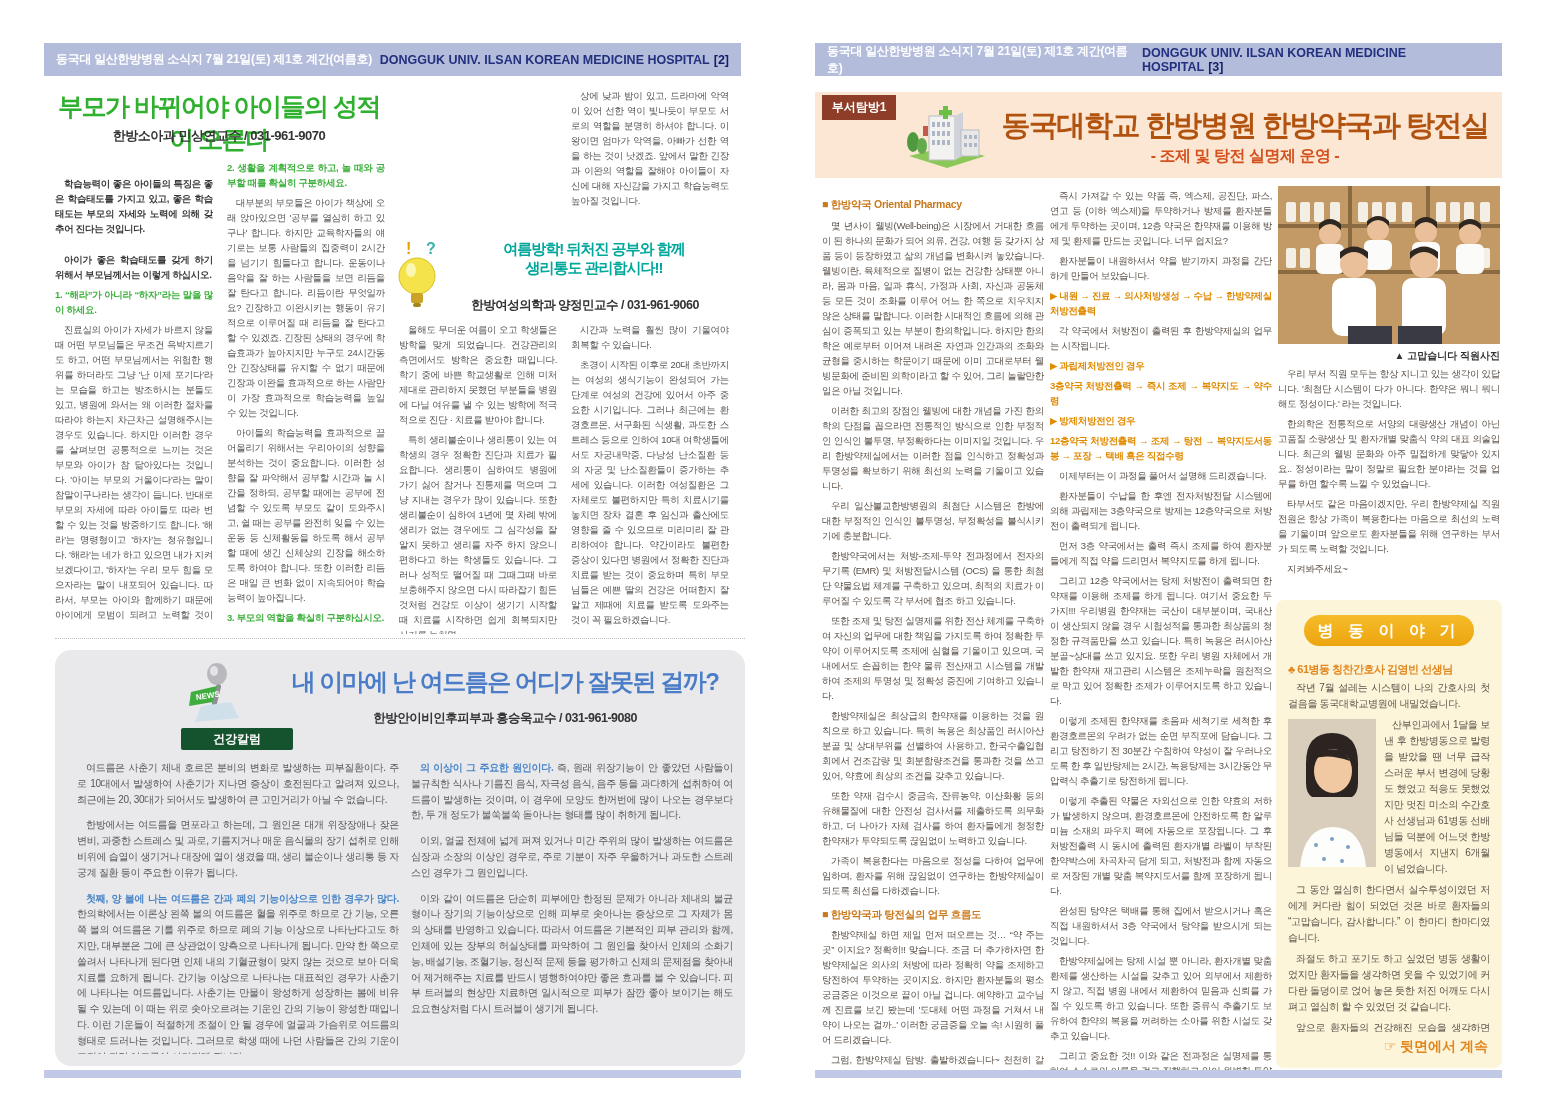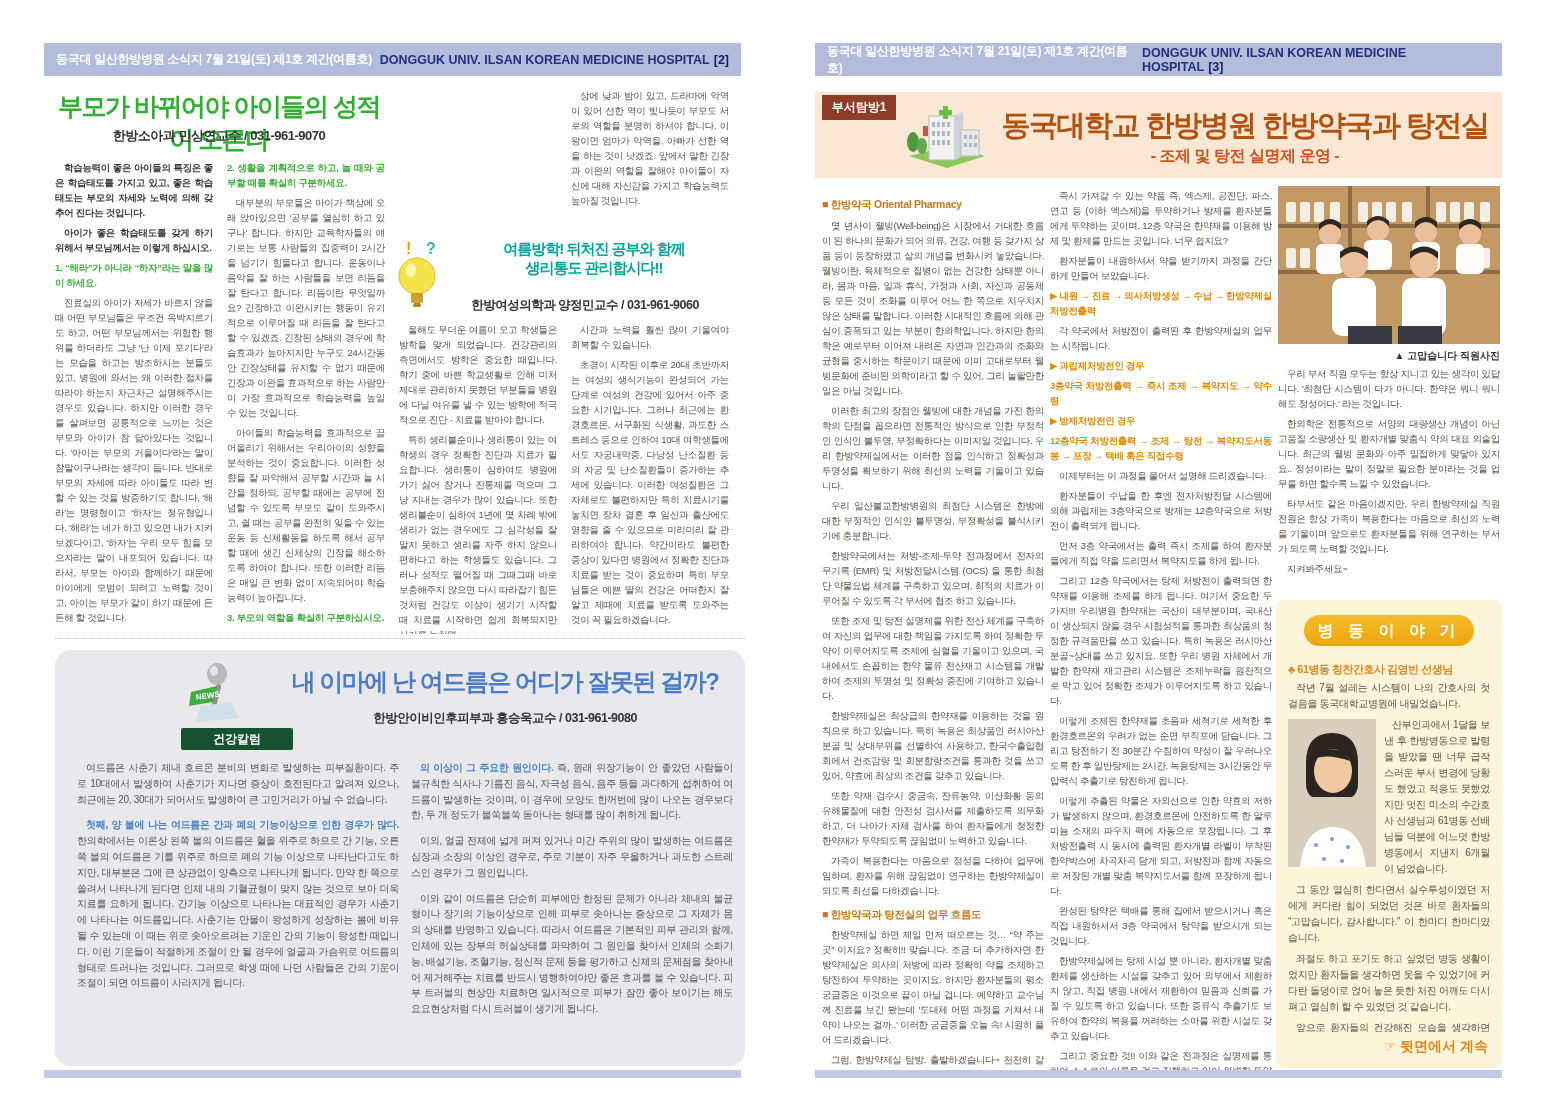--- a/index.html
+++ b/index.html
@@ -12,21 +12,21 @@
   .pagebar .ltxt{color:#fff;font-size:12px;font-weight:bold;letter-spacing:-0.3px;}
   .pagebar .rtxt{color:#22307e;font-size:12.5px;font-weight:bold;}
   .pagebar .pno{color:#141f66;margin-left:4px;}
   .footbar{position:absolute;height:8px;background:#c2c9e6;}
   
   .col{position:absolute;overflow:hidden;font-size:9.5px;line-height:1.58;letter-spacing:-0.3px;
        text-align:justify;color:#555;}
   .col p{margin:0 0 5px;text-indent:9px;}
   .col p.h2g{color:#3cb13c;font-weight:bold;text-indent:0;}
   .col p.h2o{color:#c9791b;font-weight:bold;text-indent:0;font-size:10.5px;margin-top:8px;}
-  .col p.pb{color:#3a3a3a;font-weight:bold;}
+  .col p.pb{color:#3a3a3a;font-weight:bold;margin-top:16px;}
   .col p.flow{color:#e08a00;font-weight:bold;text-indent:0;}
   .col .lead{color:#4a86c8;font-weight:bold;}
   
   .a1-title{color:#2fb02f;font-size:25px;font-weight:bold;text-align:center;letter-spacing:-1.5px;}
   .byline{font-size:13px;font-weight:bold;color:#333;text-align:center;letter-spacing:-0.5px;}
   
   .a2-title{color:#00a79b;font-size:15px;font-weight:bold;text-align:center;letter-spacing:-1px;line-height:1.25;}
   
   .dots{position:absolute;border-top:1.5px dotted #c0c0c0;}
   
@@ -118,20 +118,21 @@
         <polygon points="8,30 34,24 30,40 6,44" fill="#3fae3f"></polygon>
         <text x="13" y="37" font-size="8" font-weight="bold" fill="#fff" transform="rotate(-8 20 36)">NEWS</text>
         <polygon points="18,44 48,40 56,56 12,60" fill="#cfe0ea"></polygon>
       </svg>
     </div>
     <div class="abs badge-green" style="left:126px;top:78px;width:112px;height:22px;">건강칼럼</div>
     <div class="abs a3-title" style="left:230px;top:16px;width:440px;">내 이마에 난 여드름은 어디가 잘못된 걸까?</div>
     <div class="abs byline" style="left:230px;top:60px;width:440px;font-size:12.5px;">한방안이비인후피부과 홍승욱교수 / 031-961-9080</div>
     <div class="col acol" style="left:22px;top:110px;width:322px;height:294px;">
         <p>여드름은 사춘기 체내 호르몬 분비의 변화로 발생하는 피부질환이다. 주로 10대에서 발생하여 사춘기가 지나면 증상이 호전된다고 알려져 있으나, 최근에는 20, 30대가 되어서도 발생하여 큰 고민거리가 아닐 수 없습니다.</p>
+        <p>한방에서는 여드름을 면포라고 하는데, 그 원인은 대개 위장장애나 잦은 변비, 과중한 스트레스 및 과로, 기름지거나 매운 음식물의 장기 섭취로 인해 비위에 습열이 생기거나 대장에 열이 생겼을 때, 생리 불순이나 생리통 등 자궁계 질환 등이 주요한 이유가 됩니다.</p>
         <p><span class="lead">첫째, 양 볼에 나는 여드름은 간과 폐의 기능이상으로 인한 경우가 많다.</span> 한의학에서는 이론상 왼쪽 볼의 여드름은 혈을 위주로 하므로 간 기능, 오른 쪽 볼의 여드름은 기를 위주로 하므로 폐의 기능 이상으로 나타난다고도 하지만, 대부분은 그에 큰 상관없이 양측으로 나타나게 됩니다. 만약 한 쪽으로 쏠려서 나타나게 된다면 인체 내의 기혈균형이 맞지 않는 것으로 보아 더욱 치료를 요하게 됩니다. 간기능 이상으로 나타나는 대표적인 경우가 사춘기에 나타나는 여드름입니다. 사춘기는 만물이 왕성하게 성장하는 봄에 비유될 수 있는데 이 때는 위로 솟아오르려는 기운인 간의 기능이 왕성한 때입니다. 이런 기운들이 적절하게 조절이 안 될 경우에 얼굴과 가슴위로 여드름의 형태로 드러나는 것입니다. 그러므로 학생 때에 나던 사람들은 간의 기운이 조절이 되면 여드름이 사라지게 됩니다.</p>
       </div>
     <div class="col acol" style="left:356px;top:110px;width:322px;height:294px;">
         <p><span class="lead">의 이상이 그 주요한 원인이다.</span> 즉, 원래 위장기능이 안 좋았던 사람들이 불규칙한 식사나 기름진 음식, 자극성 음식, 음주 등을 과다하게 섭취하여 여드름이 발생하는 것이며, 이 경우에 모양도 한꺼번에 많이 나오는 경우보다 한, 두 개 정도가 불쑥불쑥 돋아나는 형태를 많이 취하게 됩니다.</p>
         <p>이외, 얼굴 전체에 넓게 퍼져 있거나 미간 주위의 많이 발생하는 여드름은 심장과 소장의 이상인 경우로, 주로 기분이 자주 우울하거나 과도한 스트레스인 경우가 그 원인입니다.</p>
         <p>이와 같이 여드름은 단순히 피부에만 한정된 문제가 아니라 체내의 불균형이나 장기의 기능이상으로 인해 피부로 솟아나는 증상으로 그 자체가 몸의 상태를 반영하고 있습니다. 따라서 여드름은 기본적인 피부 관리와 함께, 인체에 있는 장부의 허실상태를 파악하여 그 원인을 찾아서 인체의 소화기능, 배설기능, 조혈기능, 정신적 문제 등을 평가하고 신체의 문제점을 찾아내어 제거해주는 치료를 반드시 병행하여야만 좋은 효과를 볼 수 있습니다. 피부 트러블의 현상만 치료하면 일시적으로 피부가 잠깐 좋아 보이기는 해도 요요현상처럼 다시 트러블이 생기게 됩니다.</p>
       </div>
   </div>
 
   <div class="footbar" style="left:44px;top:1070px;width:697px;"></div>

